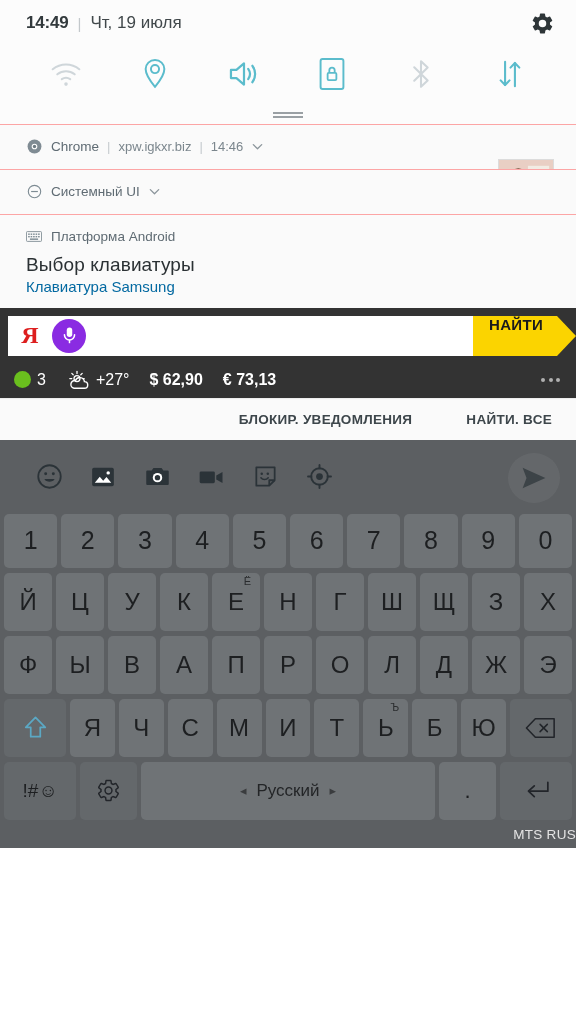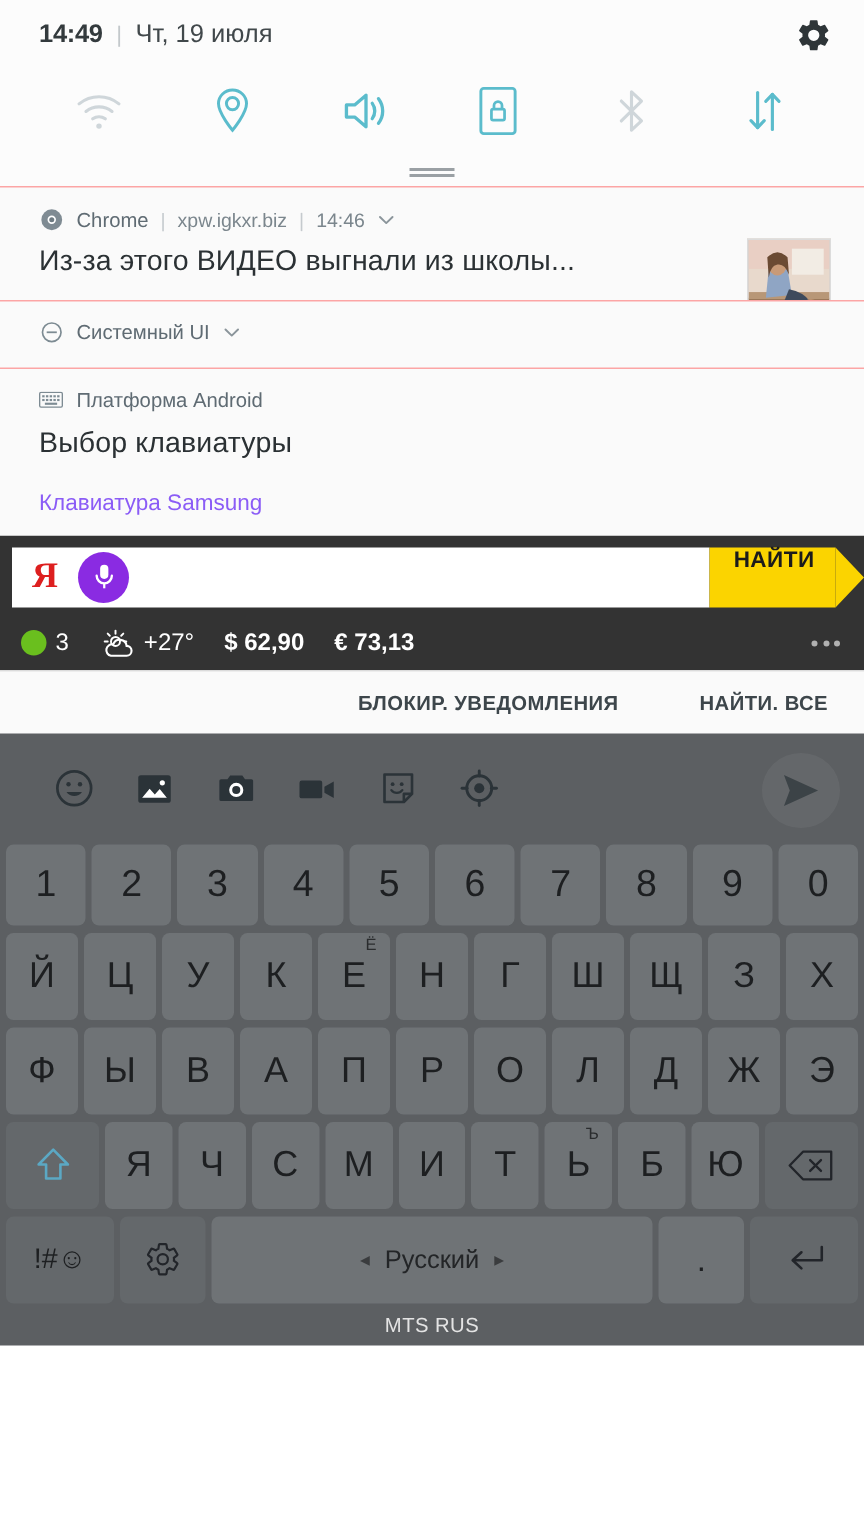--- a/index.html
+++ b/index.html
@@ -56,21 +56,21 @@
   .notif-appicon { width:16px; height:16px; margin-right:9px; flex:none; display:flex; align-items:center; justify-content:center; }
   .notif-appname { font-size:13.5px; color:#5f6b73; }
   .notif-divider { color:#c5cace; margin:0 8px; font-size:13px; }
   .notif-sub { font-size:13px; color:#7b868d; }
   .notif-time { font-size:13px; color:#7b868d; }
   .notif-chevron { margin-left:8px; display:flex; align-items:center; }
   .notif-title {
     font-size:19px; color:#2b3134; margin-top:7px; line-height:1.25;
     letter-spacing:0.1px;
   }
-  .notif-body { font-size:15px; color:#8b5cf6; margin-top:19px; }
+  .notif-body { font-size:15px; color:#0369a1; margin-top:1px; }
   .notif-thumb {
     position:absolute; right:22px; top:34px;
     width:56px; height:56px; border:1px solid #dcdcdc;
     overflow:hidden; background:#d8c9bd;
   }
   .thumb-art { width:100%; height:100%; position:relative; }
 
   
   .ynd-widget { background:#333333; padding:0; }
   .ynd-searchrow { padding:8px 0 6px 0; display:flex; align-items:center; }
@@ -146,21 +146,21 @@
   }
   .key.wide-shift { flex:1.38; background:#64686b; }
   .key.wide-bsp { flex:1.38; background:#64686b; }
   .key.space { flex:5.5; background:#6f7376; font-size:17px; color:#232527; }
   .key.sym { flex:1.35; background:#64686b; font-size:19px; }
   .key.settings { flex:1.05; background:#64686b; }
   .key.period { flex:1.05; background:#6f7376; font-size:22px; }
   .key.enter { flex:1.35; background:#64686b; }
   .space-arrows { color:#3a3c3e; font-size:13px; margin:0 10px; }
   .kb-carrier {
-    text-align:center; font-size:13.5px; color:#e4e4e4;
+    text-align:right; font-size:13.5px; color:#e4e4e4;
     padding:2px 0 6px 0; letter-spacing:0.3px;
   }
 </style>
 </head>
 <body>
 
 <div class="qs-panel">
 
   <div class="qs-statusbar">
     <span class="qs-clock">14:49</span>
@@ -249,21 +249,20 @@
       <span class="notif-divider">|</span>
       <span class="notif-sub">xpw.igkxr.biz</span>
       <span class="notif-divider">|</span>
       <span class="notif-time">14:46</span>
       <span class="notif-chevron">
         <svg width="13" height="13" viewBox="0 0 14 14">
           <path d="M2.5 5L7 9.4 11.5 5" fill="none" stroke="#8b959b" stroke-width="1.4" stroke-linecap="round" stroke-linejoin="round"></path>
         </svg>
       </span>
     </div>
-    <div class="notif-title">Из-за этого ВИДЕО выгнали из школы...</div>
     <div class="notif-thumb">
       <svg class="thumb-art" viewBox="0 0 56 56" preserveAspectRatio="none">
         <rect width="56" height="56" fill="#e8d9cc"></rect>
         <rect x="0" y="0" width="56" height="20" fill="#e9cfc4"></rect>
         <rect x="30" y="6" width="22" height="18" fill="#f2ece4"></rect>
         <rect x="0" y="40" width="56" height="16" fill="#8d6a4d"></rect>
         <rect x="0" y="36" width="56" height="5" fill="#b89777"></rect>
         <path d="M14 20 q7 -6 13 0 l3 18 -18 2z" fill="#8fa5c4"></path>
         <ellipse cx="20" cy="17" rx="6.5" ry="7.5" fill="#c89a78"></ellipse>
         <path d="M13 12 q7 -7 14 0 l1 12 q-3 -8 -8 -7 -5 1 -6 9z" fill="#6b4a33"></path>

